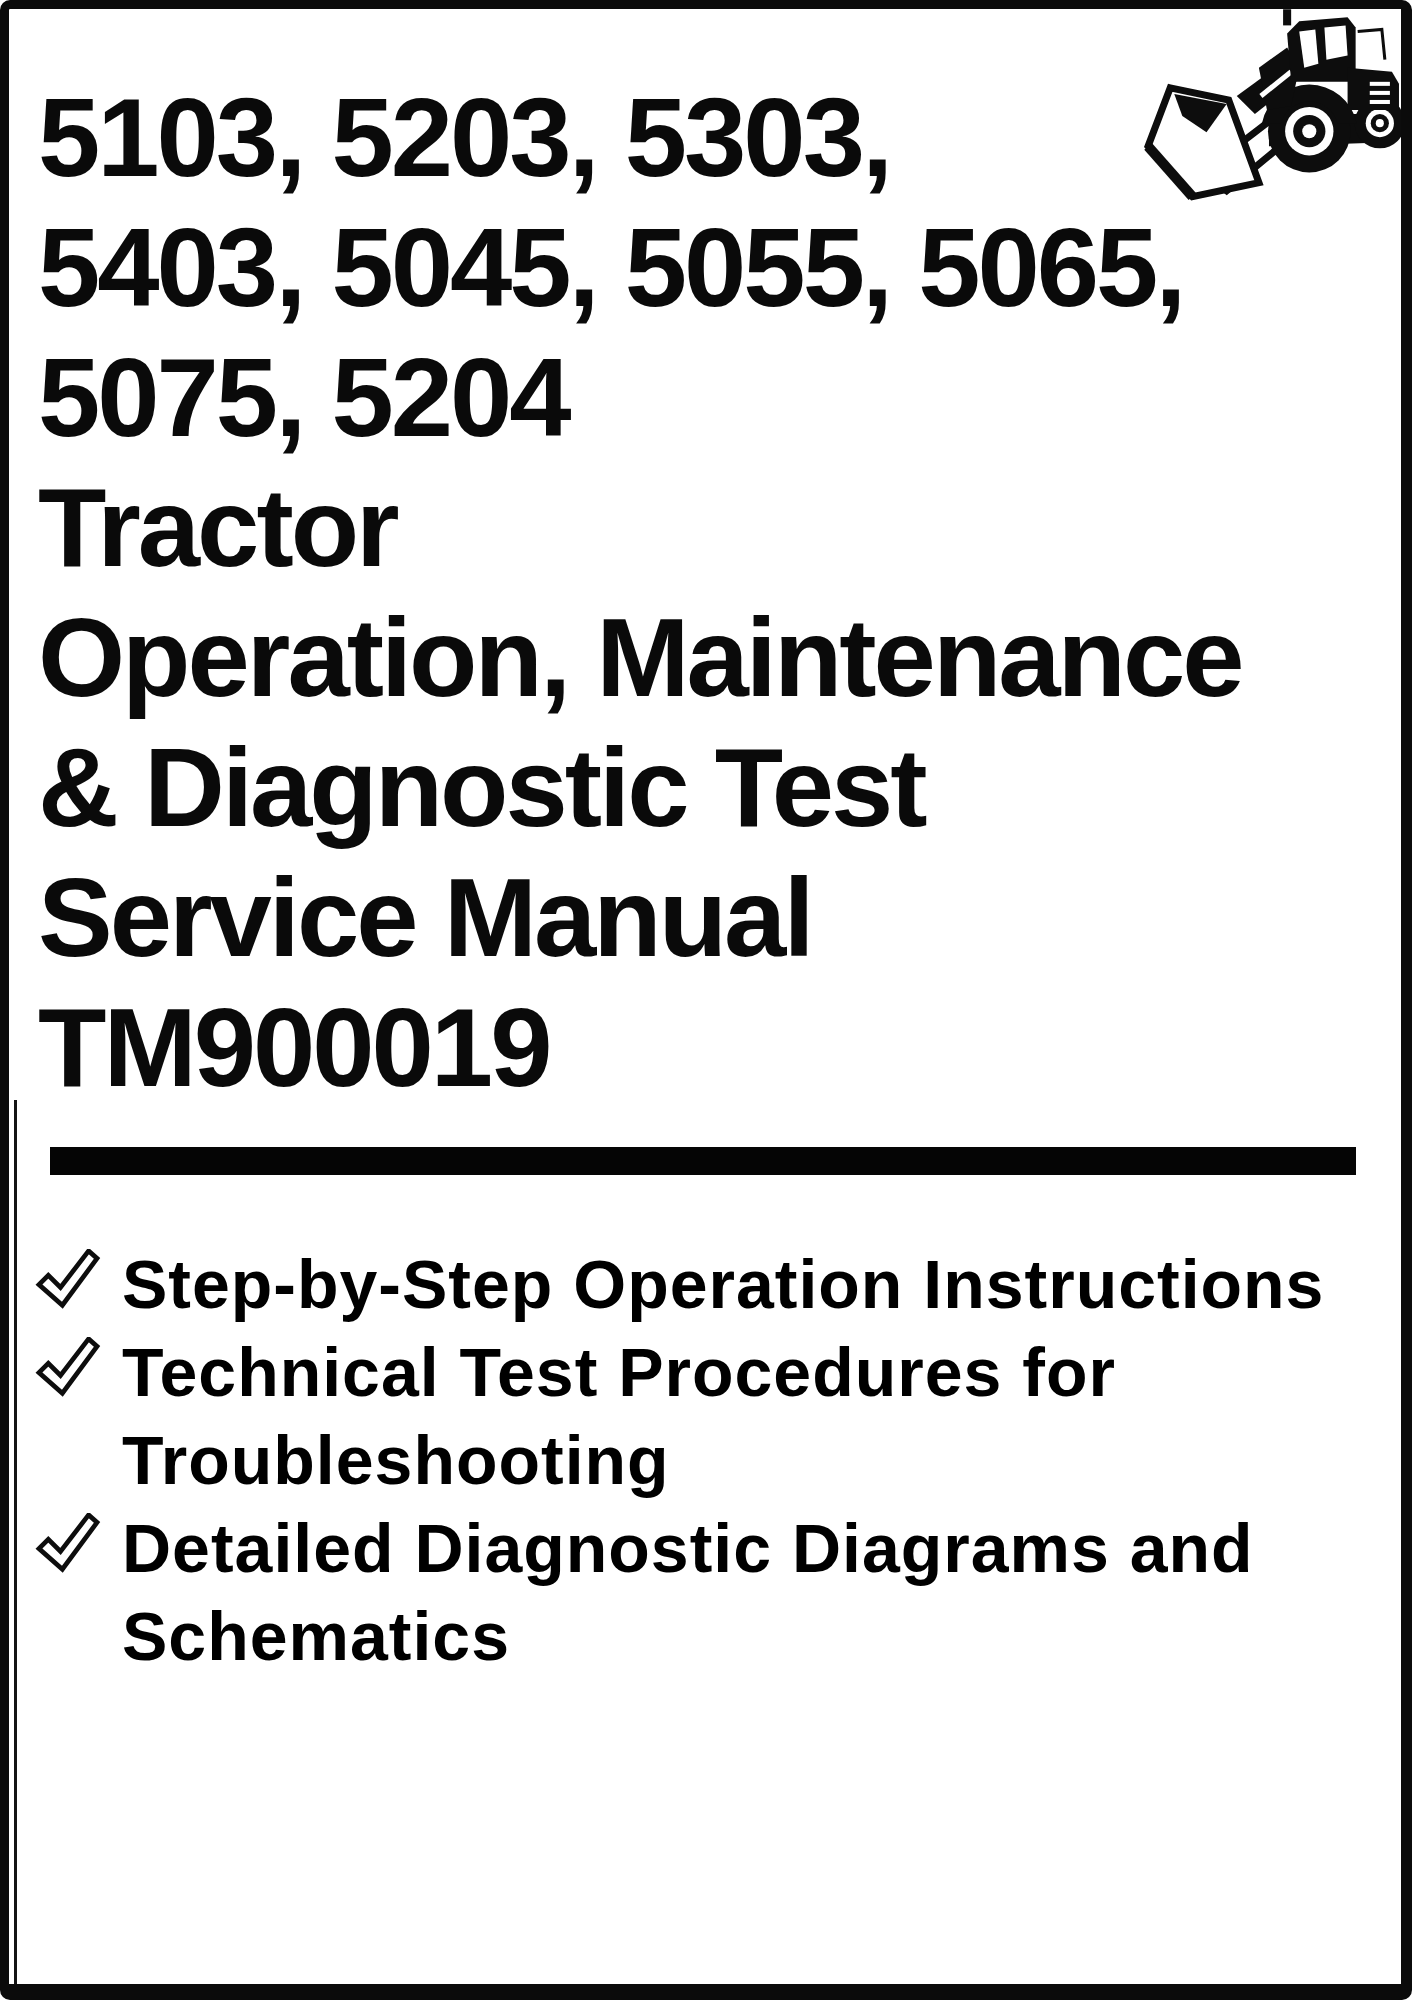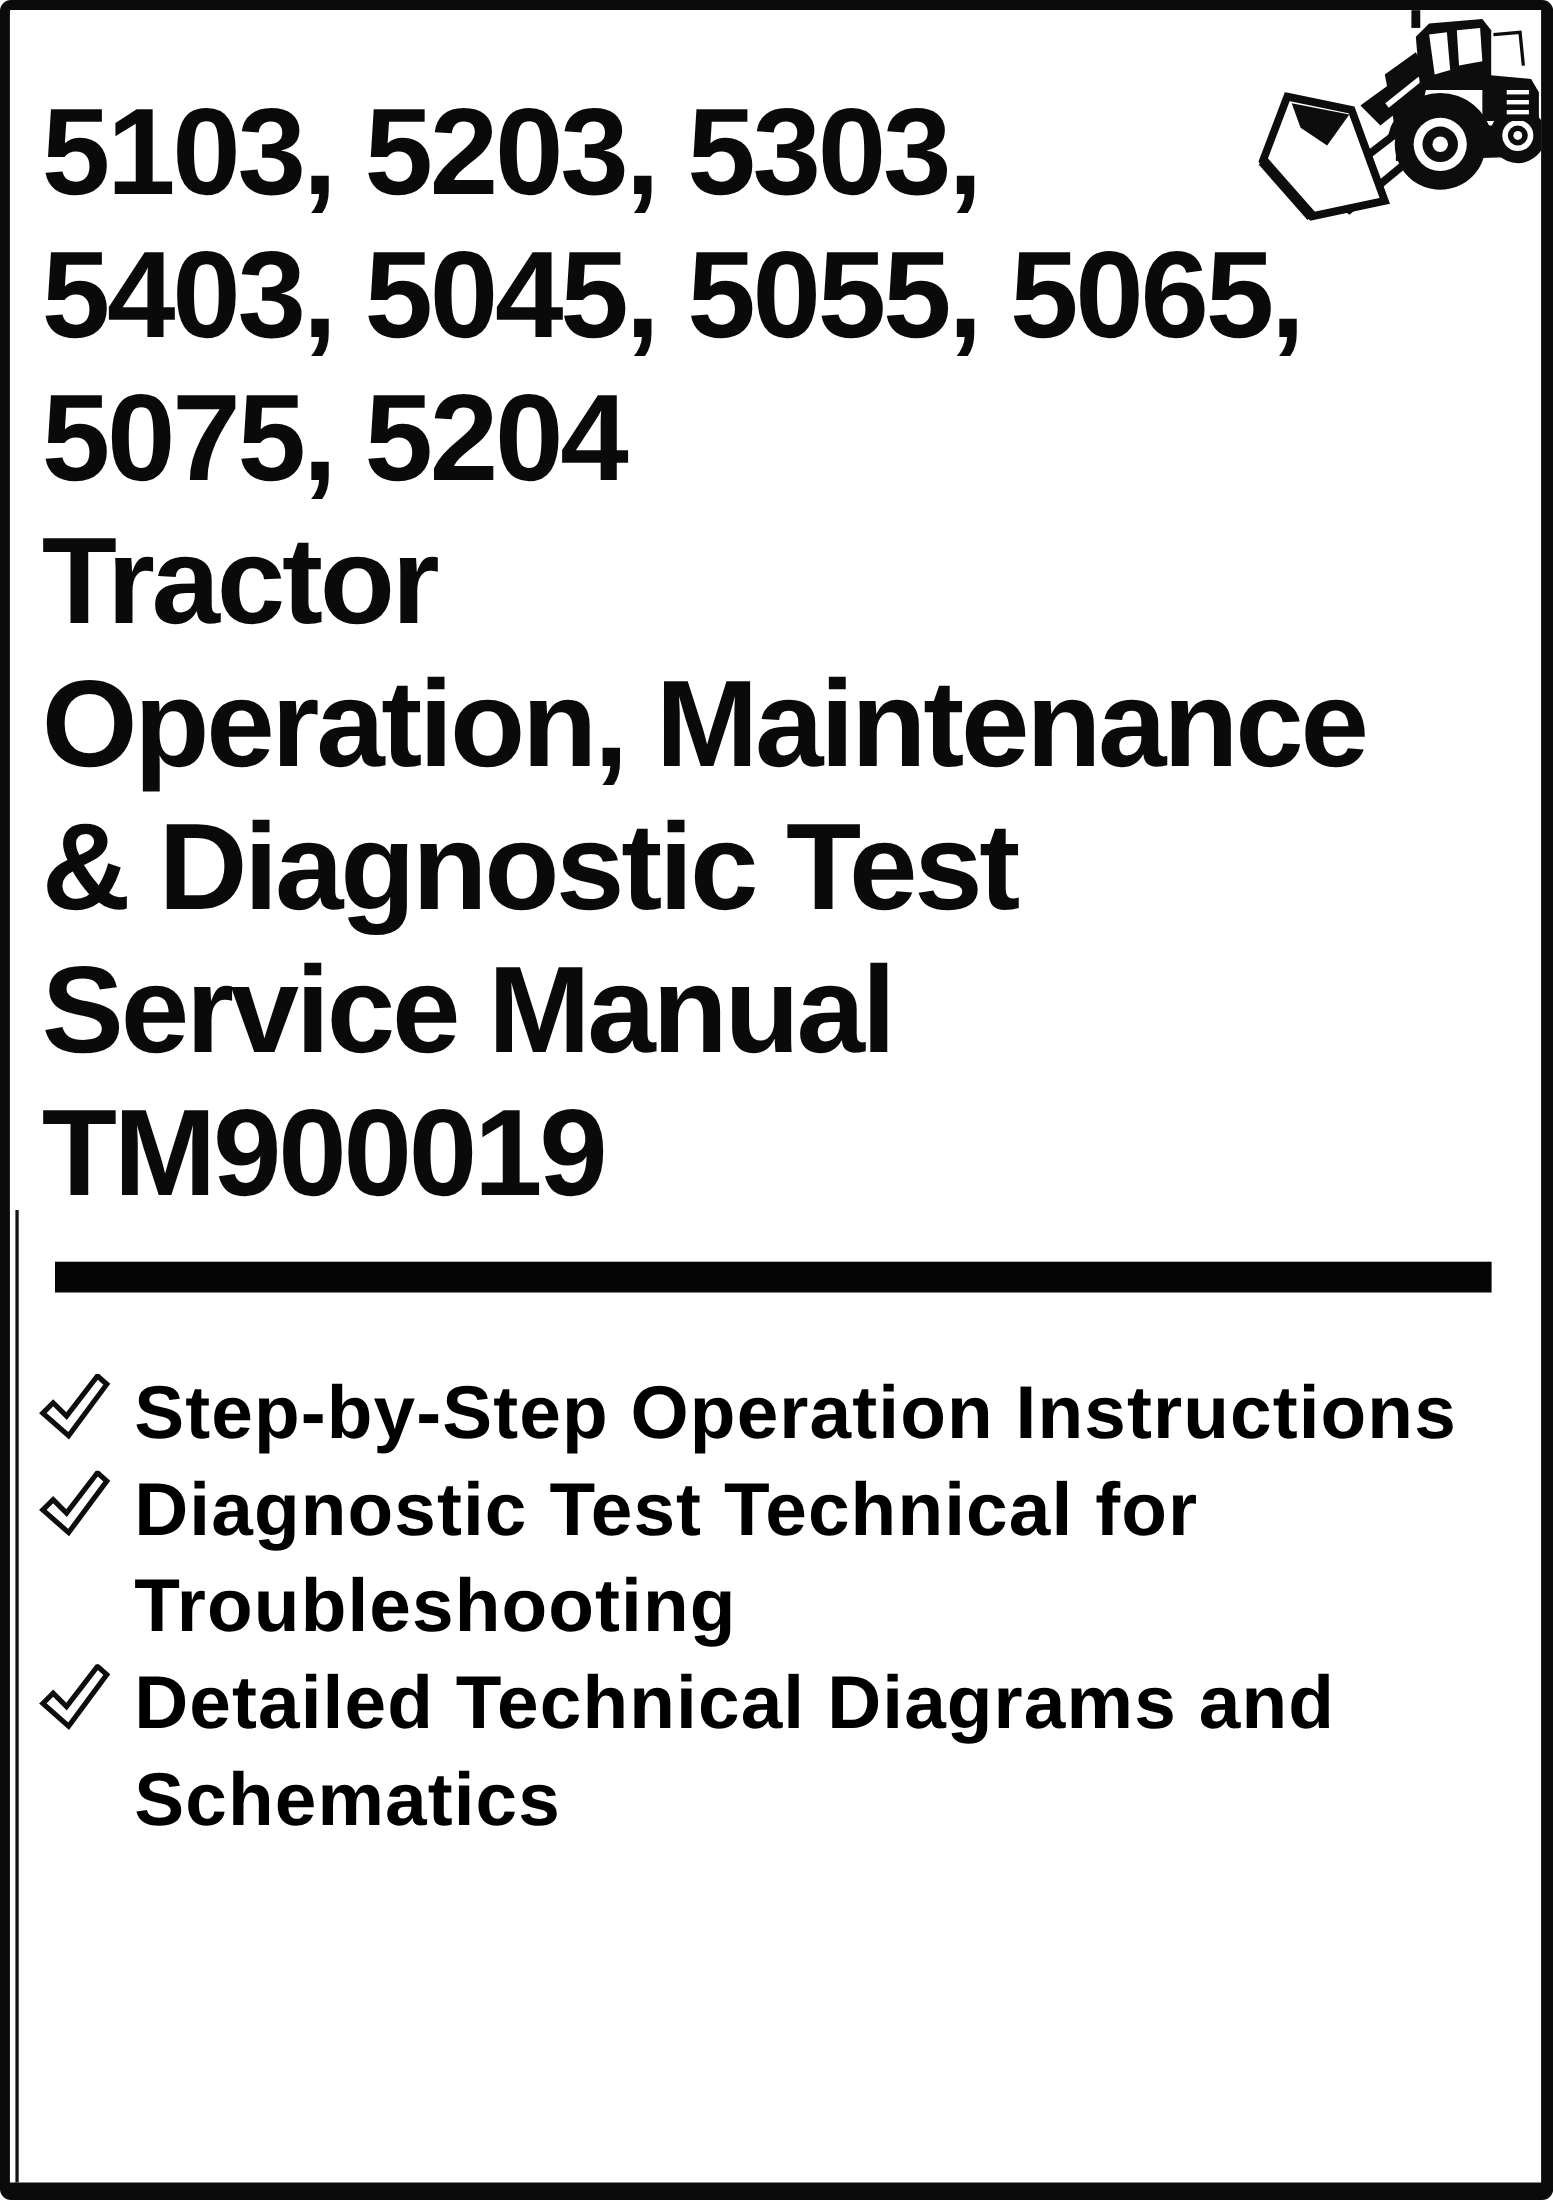--- a/index.html
+++ b/index.html
@@ -135,29 +135,29 @@
           </svg>
       </span>
       <span class="check-label">Step-by-Step Operation Instructions</span>
     </li>
     <li class="check-item">
       <span class="check">
         <svg width="66" height="60" viewBox="0 0 70 64">
             <polygon points="4,38 14,28 27,41 57,2 66,10 29,60" fill="#ffffff" stroke="#0d0d0d" stroke-width="5"></polygon>
           </svg>
       </span>
-      <span class="check-label">Diagnostic Test Technical for
+      <span class="check-label">Technical Test Procedures for
 Troubleshooting</span>
     </li>
     <li class="check-item">
       <span class="check">
         <svg width="66" height="60" viewBox="0 0 70 64">
             <polygon points="4,38 14,28 27,41 57,2 66,10 29,60" fill="#ffffff" stroke="#0d0d0d" stroke-width="5"></polygon>
           </svg>
       </span>
-      <span class="check-label">Detailed Technical Diagrams and
+      <span class="check-label">Detailed Diagnostic Diagrams and
 Schematics</span>
     </li>
   </ul>
 
   <div class="edge-line"></div>
 
 </div>
 
 </body></html>

